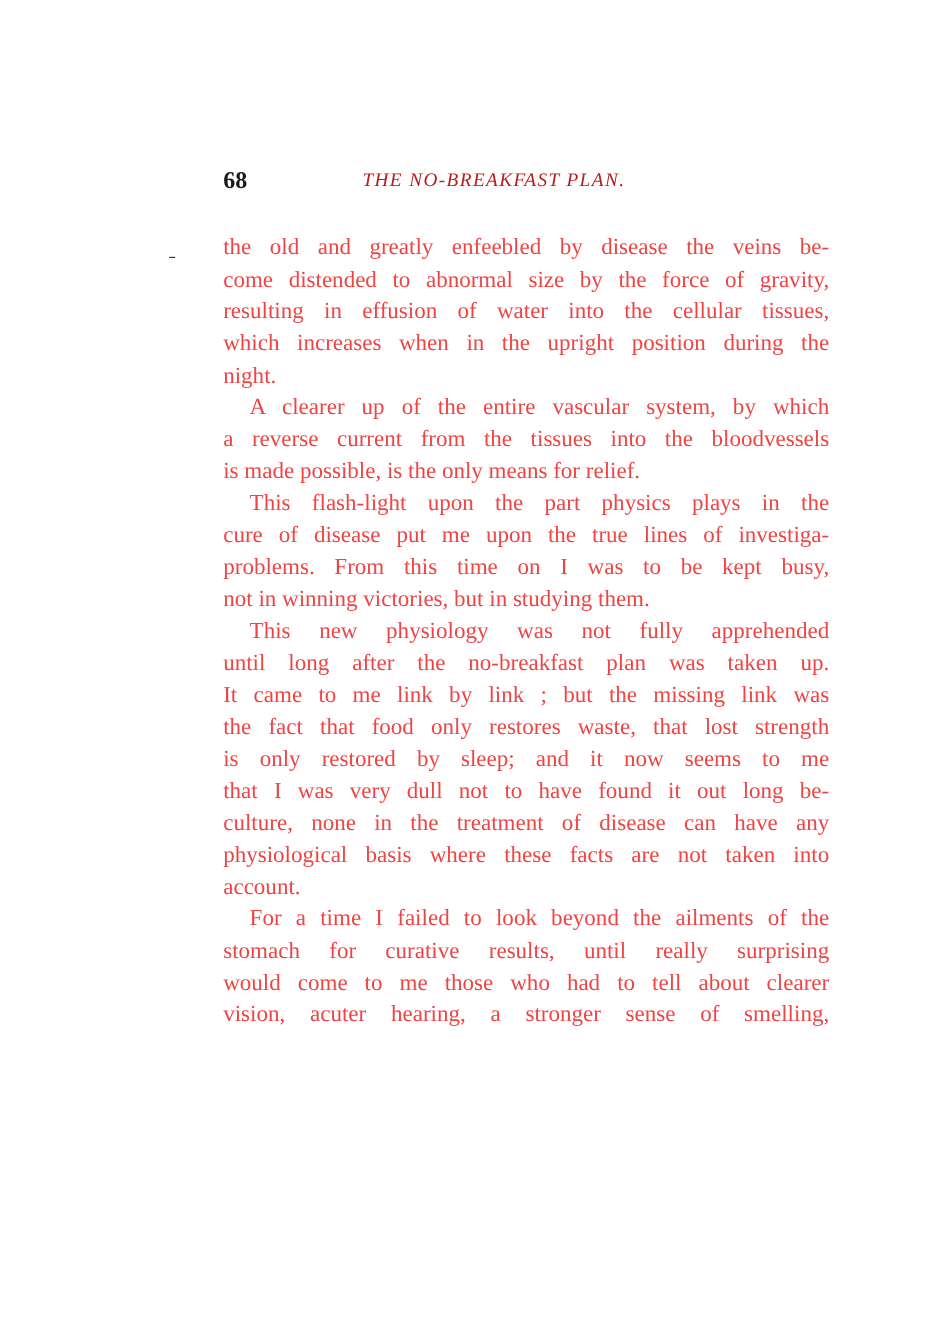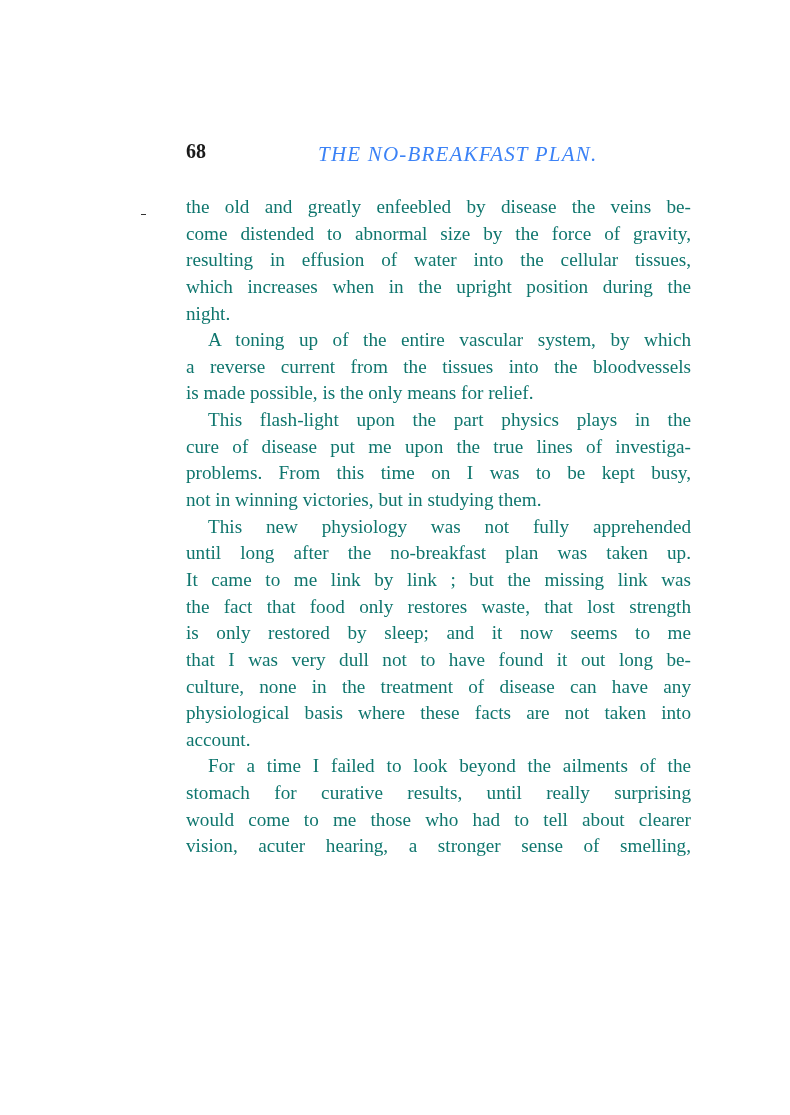--- a/index.html
+++ b/index.html
@@ -1,42 +1,42 @@
 <!DOCTYPE html>
 <html><head>
   <meta charset="utf-8">
   <style>
     html, body { margin: 0; padding: 0; background: #ffffff; }
     body { width: 790px; height: 1115px; position: relative; overflow: hidden; }
     .page { position: absolute; left: 0; top: 0; width: 790px; height: 953px; background: #fff; }
     .header { position: absolute; top: 140px; left: 186px; width: 505px; height: 26px; }
     .page-number { position: absolute; left: 0; top: 0; font-family: "Liberation Serif", serif; font-weight: bold; font-size: 20px; color: #1a1a1a; }
-    .running-title { position: absolute; left: 132px; top: 2px; font-family: "Liberation Serif", serif; font-style: italic; font-size: 21px; letter-spacing: 1.2px; color: #3b82f6; }
+    .running-title { position: absolute; left: 116px; top: 2px; font-family: "Liberation Serif", serif; font-style: italic; font-size: 16px; letter-spacing: 1.2px; color: #b91c1c; }
     .stray-mark { position: absolute; left: 141px; top: 214px; width: 5px; height: 1px; background: #333; }
-    .body-text { position: absolute; left: 186px; top: 194px; width: 505px; font-family: "Liberation Serif", serif; font-size: 19.2px; color: #0f766e; }
+    .body-text { position: absolute; left: 186px; top: 194px; width: 505px; font-family: "Liberation Serif", serif; font-size: 19.2px; color: #ef4444; }
     .line { display: block; height: 26.65px; line-height: 26.65px; white-space: nowrap; text-align: justify; text-align-last: justify; }
     .line.last { text-align-last: left; }
     .line.indent { padding-left: 22px; }
   </style>
 </head>
 <body>
 
 <div class="page">
   <div class="header">
     <span class="page-number">68</span>
     <span class="running-title">THE NO-BREAKFAST PLAN.</span>
   </div>
   <div class="stray-mark"></div>
   <div class="body-text" id="body-text">
       <span class="line">the old and greatly enfeebled by disease the veins be-</span>
       <span class="line">come distended to abnormal size by the force of gravity,</span>
       <span class="line">resulting in effusion of water into the cellular tissues,</span>
       <span class="line">which increases when in the upright position during the</span>
       <span class="line last">night.</span>
-      <span class="line indent">A toning up of the entire vascular system, by which</span>
+      <span class="line indent">A clearer up of the entire vascular system, by which</span>
       <span class="line">a reverse current from the tissues into the bloodvessels</span>
       <span class="line last">is made possible, is the only means for relief.</span>
       <span class="line indent">This flash-light upon the part physics plays in the</span>
       <span class="line">cure of disease put me upon the true lines of investiga-</span>
       <span class="line">problems.  From this time on I was to be kept busy,</span>
       <span class="line last">not in winning victories, but in studying them.</span>
       <span class="line indent">This new physiology was not fully apprehended</span>
       <span class="line">until long after the no-breakfast plan was taken up.</span>
       <span class="line">It came to me link by link ; but the missing link was</span>
       <span class="line">the fact that food only restores waste, that lost strength</span>

